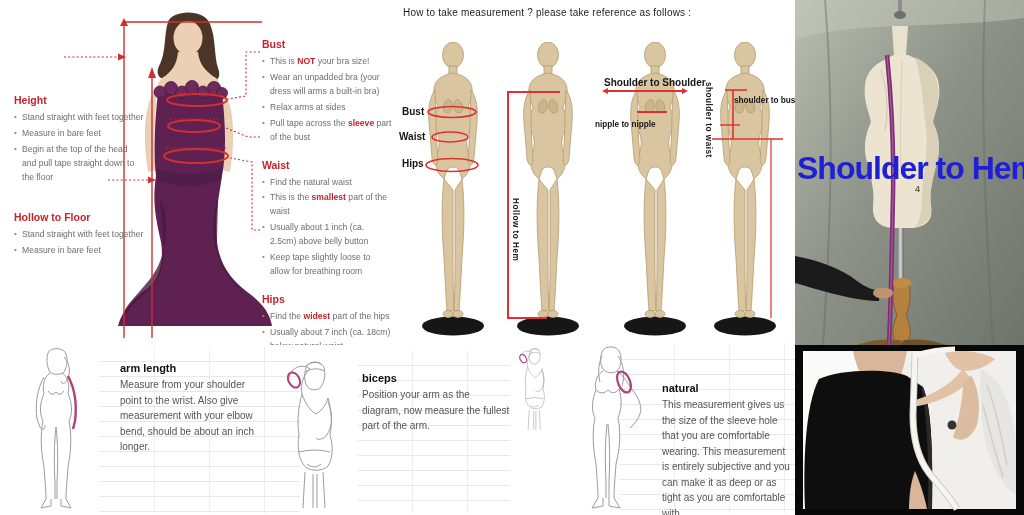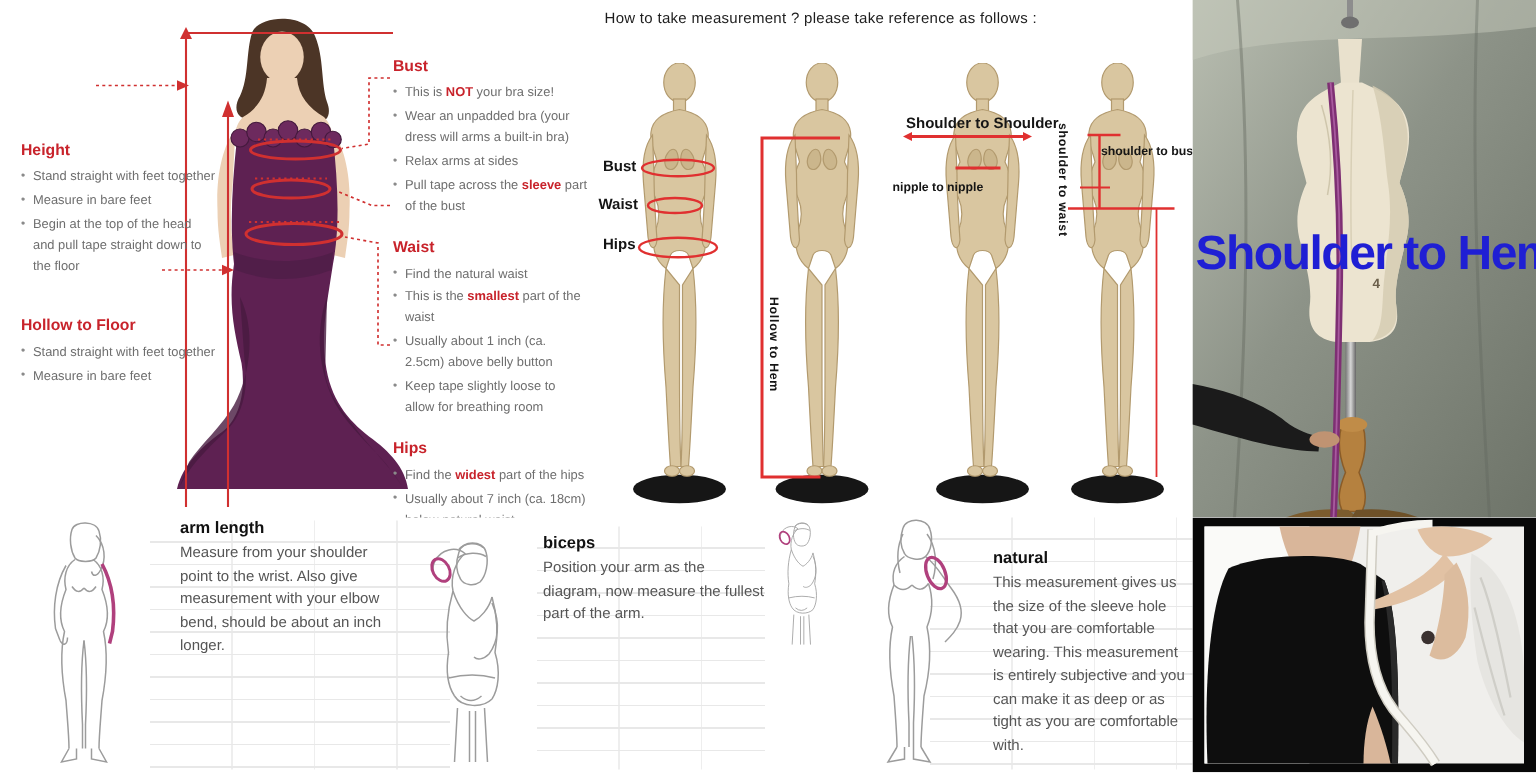--- a/index.html
+++ b/index.html
@@ -24,21 +24,21 @@
   
   .overlay-blue{font-weight:bold;font-size:32px;color:#1f1fd4;text-align:center;width:224px;
                 letter-spacing:-1px;white-space:nowrap;}
   .form-size{font-size:9px;color:#6b5f4a;font-weight:bold;}
   
   .grid-patch{position:absolute;
     background-image:
       repeating-linear-gradient(to bottom, transparent 0px, transparent 14px, #e4e4e4 14px, #e4e4e4 15px),
       repeating-linear-gradient(to right, transparent 0px, transparent 54px, #ececec 54px, #ececec 55px);
     opacity:.85;}
-  .b-title{font-weight:bold;font-size:11px;color:#111;margin-bottom:3px;}
+  .b-title{font-weight:bold;font-size:11px;color:#111;margin-bottom:3px;margin-top:16px;}
   .b-text{font-size:10px;color:#555;line-height:1.55;}
   .b-block{position:absolute;}
 </style>
 </head>
 <body>
 
 <div id="stage">
 
   <div class="abs" style="left:0;top:0;width:395px;height:345px;background:#fff;">
 

